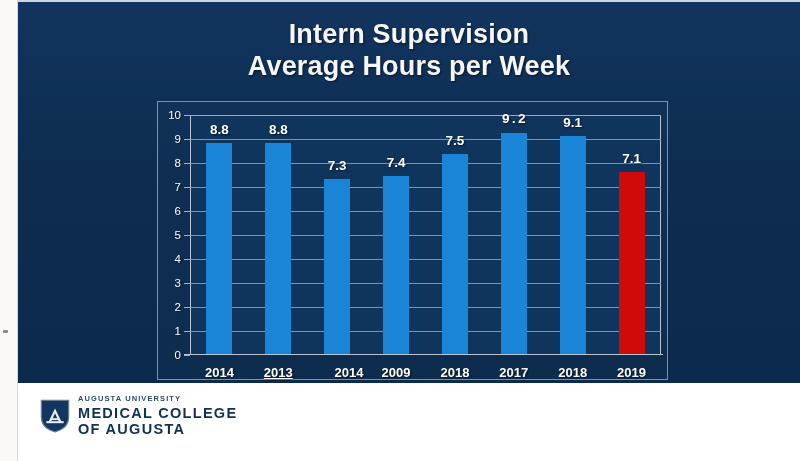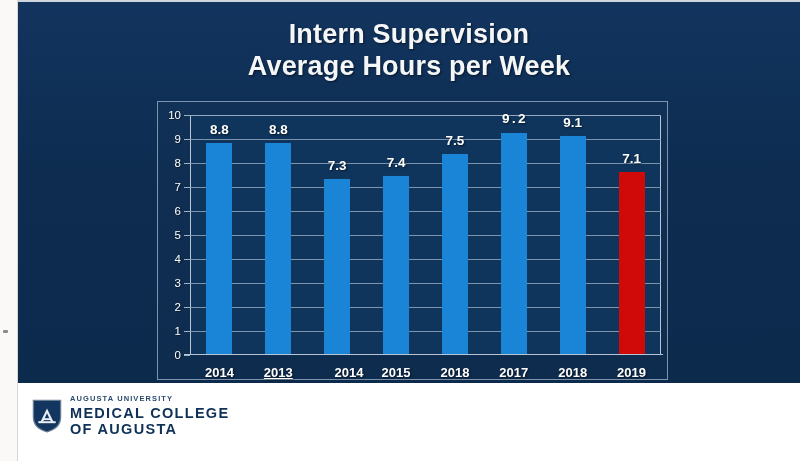--- a/index.html
+++ b/index.html
@@ -175,21 +175,21 @@
     color: #ffffff;
     font-size: 13px;
     font-weight: bold;
     text-shadow: 1px 1px 2px rgba(0,0,0,.55);
     white-space: nowrap;
   }
 
   
   #logo {
     position: absolute;
-    left: 32px; top: 395px;
+    left: 40px; top: 395px;
     display: flex;
     align-items: center;
     gap: 8px;
   }
   .shield {
     width: 30px; height: 34px;
     flex: 0 0 auto;
   }
   .logo-text {
     color: #0f3057;
@@ -302,21 +302,21 @@
           </div>
           <div class="bar accent" style="left: 428.562px; height: 182px;">
             <div class="fill" style="background: rgb(207, 10, 9);"></div>
             <div class="value">7.1</div>
           </div>
         </div>
       <div id="xlabel-layer">
           <div class="xlabel" style="left: 29.4375px;">2014</div>
           <div class="xlabel" style="left: 88.3125px; text-decoration: underline;">2013</div>
           <div class="xlabel" style="left: 159px;">2014</div>
-          <div class="xlabel" style="left: 206.062px;">2015</div>
+          <div class="xlabel" style="left: 206.062px;">2009</div>
           <div class="xlabel" style="left: 264.938px;">2018</div>
           <div class="xlabel" style="left: 323.812px;">2017</div>
           <div class="xlabel" style="left: 382.688px;">2018</div>
           <div class="xlabel" style="left: 441.562px;">2019</div>
         </div>
     </div>
   </div>
 
   <div id="logo">
     <svg class="shield" viewBox="0 0 30 34" aria-hidden="true">

